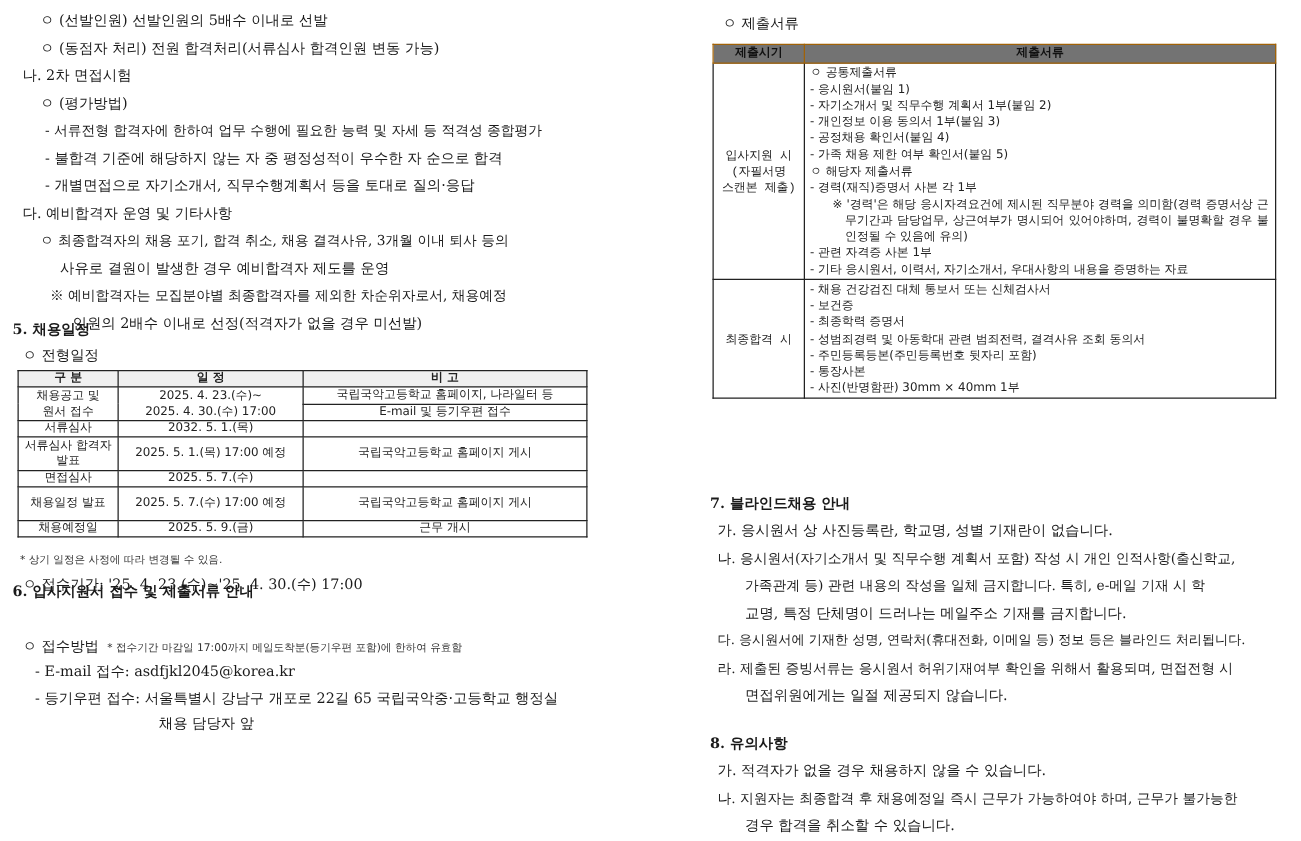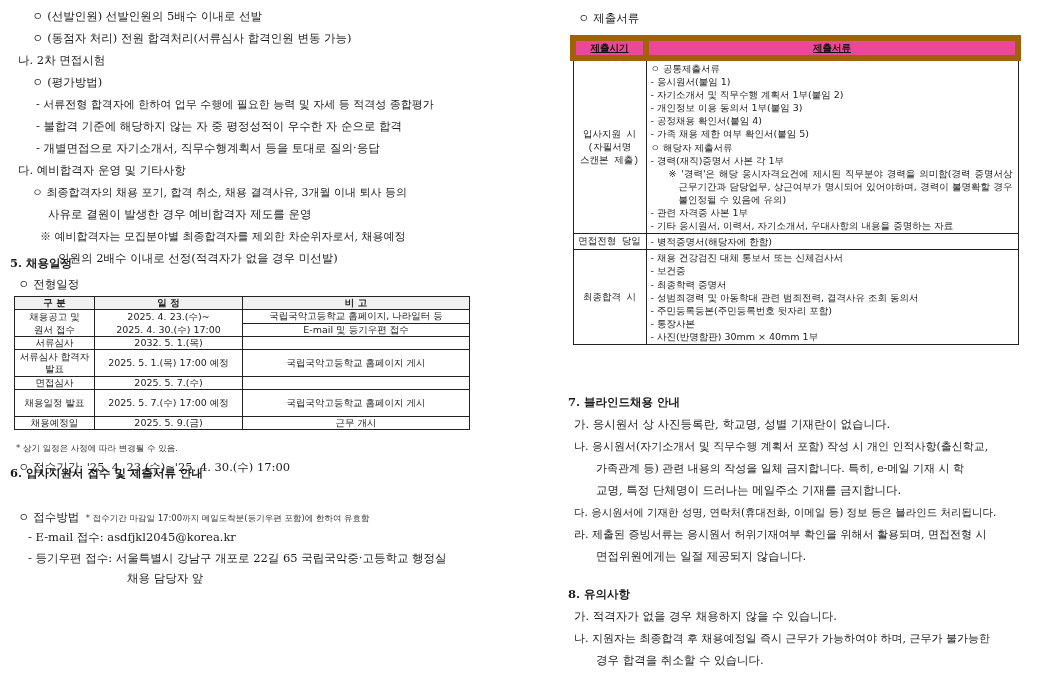--- a/index.html
+++ b/index.html
@@ -9,21 +9,21 @@
   .right { left:560px; width:481px; }
   .line { position:absolute; white-space:nowrap; font-size:11.5px; line-height:15px; color:#1a1a1a; }
   .sans { font-family:"DejaVu Sans", sans-serif; }
   .heading { font-weight:bold; font-size:11.5px; }
   .small { font-size:8.5px; color:#333; font-family:"DejaVu Sans", sans-serif; }
   table { border-collapse:collapse; font-family:"DejaVu Sans", sans-serif; font-size:9.5px; position:absolute; }
   table.sched { left:14px; top:296px; width:456px; border:1.5px solid #111; }
   table.sched th, table.sched td { border:1px solid #222; text-align:center; padding:0 2px; line-height:12px; color:#222; }
   table.sched th { background:#f0f0f0; font-weight:bold; height:12px; }
   table.docs { left:10px; top:35px; width:451px; border:1.5px solid #111; }
-  table.docs th { background:#ec4899; font-weight:bold; border:6px solid #a16207; line-height:12px; height:12px;text-decoration:underline; }
+  table.docs th { background:#737373; font-weight:bold; border:1px solid #a16207; line-height:12px; height:12px; }
   table.docs td { border:1px solid #222; vertical-align:middle; line-height:13.1px; color:#222; }
   table.docs td.when { text-align:center; width:70px;font-family:Liberation Mono, monospace; }
   table.docs td.items { padding-left:4px; text-align:left; }
   .item { white-space:nowrap; }
   .note { white-space:normal; padding-left:18px; text-indent:-10px; padding-right:4px; text-align:justify; }
 </style>
 </head>
 <body>
 
 <div class="col left">
@@ -142,24 +142,20 @@
         <div class="item">- 공정채용 확인서(붙임 4)</div>
         <div class="item">- 가족 채용 제한 여부 확인서(붙임 5)</div>
         <div class="item">ㅇ 해당자 제출서류</div>
         <div class="item">- 경력(재직)증명서 사본 각 1부</div>
         <div class="note" style="margin-left:10px;">※ '경력'은 해당 응시자격요건에 제시된 직무분야 경력을 의미함(경력 증명서상 근무기간과 담당업무, 상근여부가 명시되어 있어야하며, 경력이 불명확할 경우 불인정될 수 있음에 유의)</div>
         <div class="item">- 관련 자격증 사본 1부</div>
         <div class="item">- 기타 응시원서, 이력서, 자기소개서, 우대사항의 내용을 증명하는 자료</div>
       </td>
     </tr>
     <tr>
-      <td class="when">면접전형 당일</td>
-      <td class="items">- 병적증명서(해당자에 한함)</td>
-    </tr>
-    <tr>
       <td class="when">최종합격 시</td>
       <td class="items">
         <div class="item">- 채용 건강검진 대체 통보서 또는 신체검사서</div>
         <div class="item">- 보건증</div>
         <div class="item">- 최종학력 증명서</div>
         <div class="item">- 성범죄경력 및 아동학대 관련 범죄전력, 결격사유 조회 동의서</div>
         <div class="item">- 주민등록등본(주민등록번호 뒷자리 포함)</div>
         <div class="item">- 통장사본</div>
         <div class="item">- 사진(반명함판) 30mm × 40mm 1부</div>
       </td>

